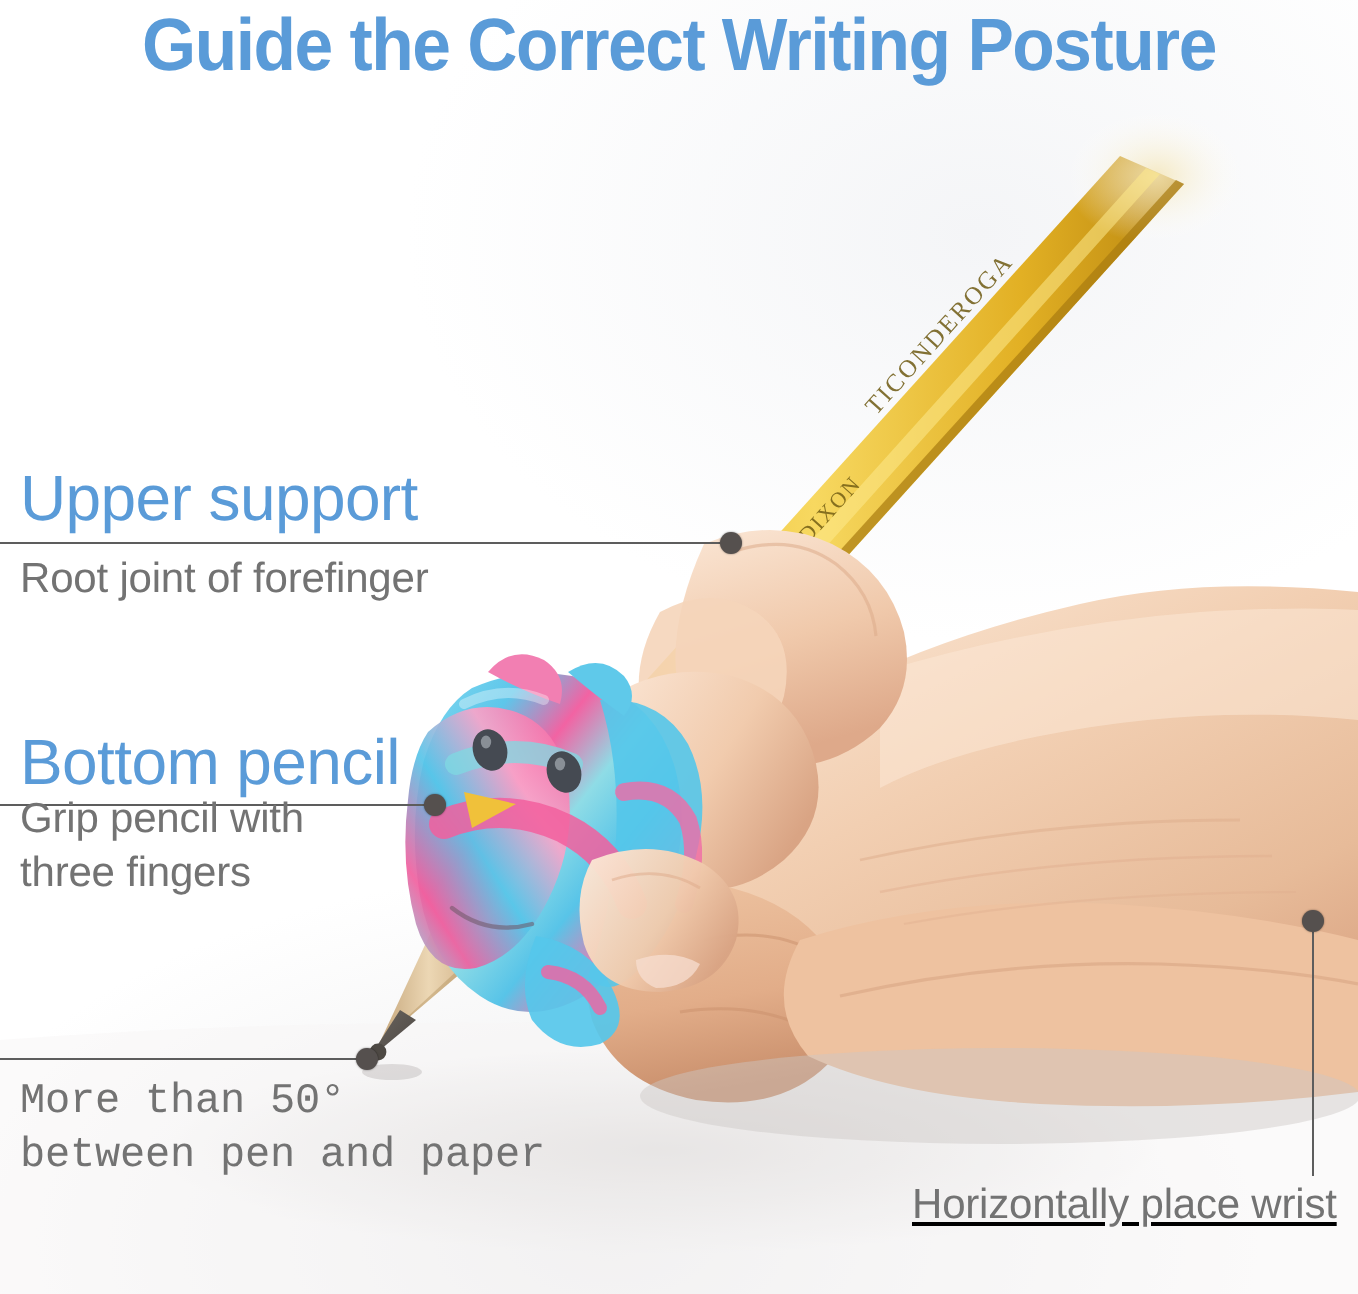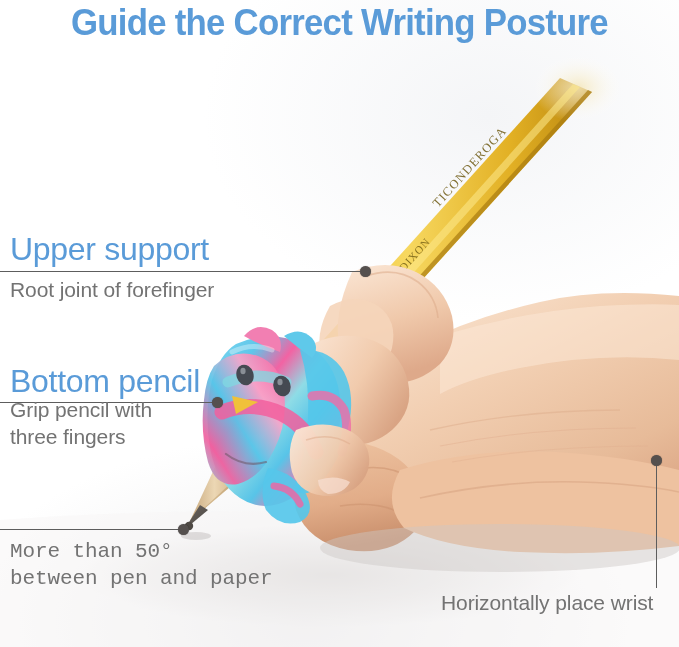--- a/index.html
+++ b/index.html
@@ -62,21 +62,21 @@
     line-height: 1.28;
     letter-spacing: -0.1px;
     font-weight: 400;
   }
   #callout-upper { left: 10px; top: 233px; }
   #callout-upper .body { margin-top: 12px; }
   #callout-bottom { left: 10px; top: 365px; }
   #callout-bottom .body { }
   #callout-angle  { left: 10px; top: 539px; font-family: Liberation Mono, monospace; }
   #callout-angle .body { white-space: pre-line; }
-  #callout-wrist  { left: 441px; top: 590px; }
+  #callout-wrist  { left: 456px; top: 590px; text-decoration: underline; }
   #callout-wrist .body { white-space: nowrap; }
 
   
   .leader { position: absolute; background: #5d5d5d; }
   .leader-h { height: 1px; }
   .leader-v { width: 1px; }
   .dot {
     position: absolute;
     width: 11px;
     height: 11px;

